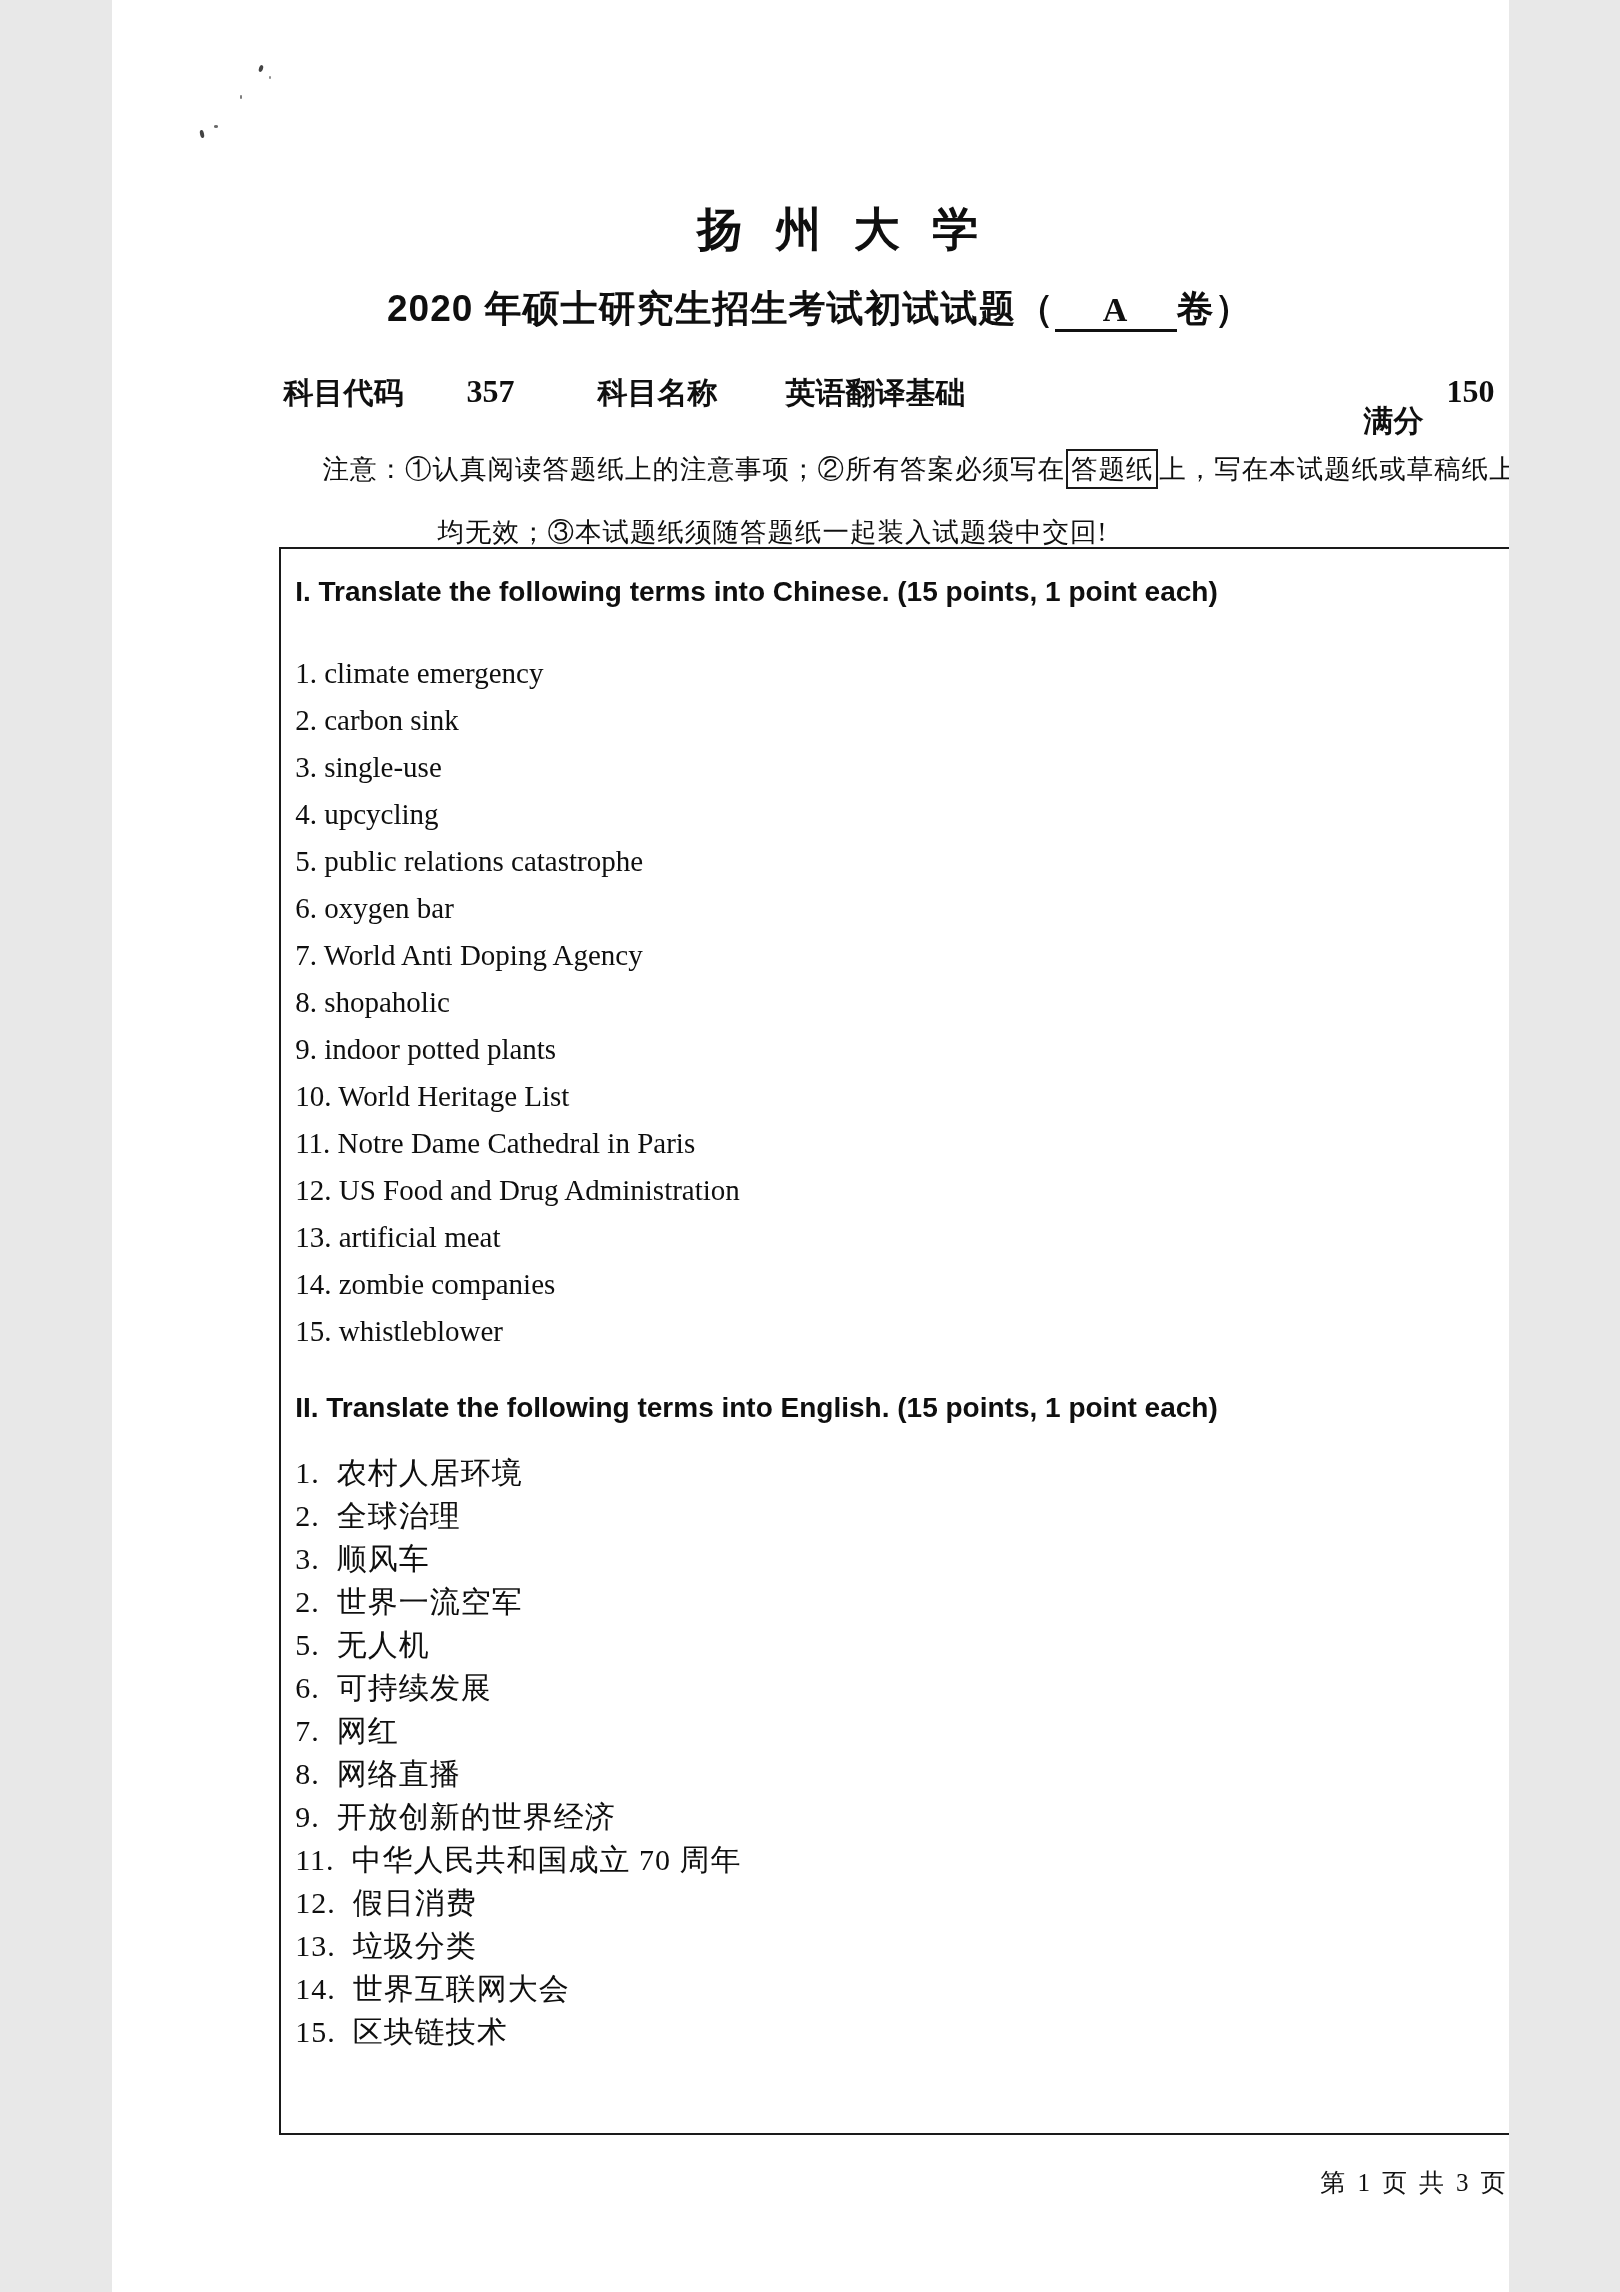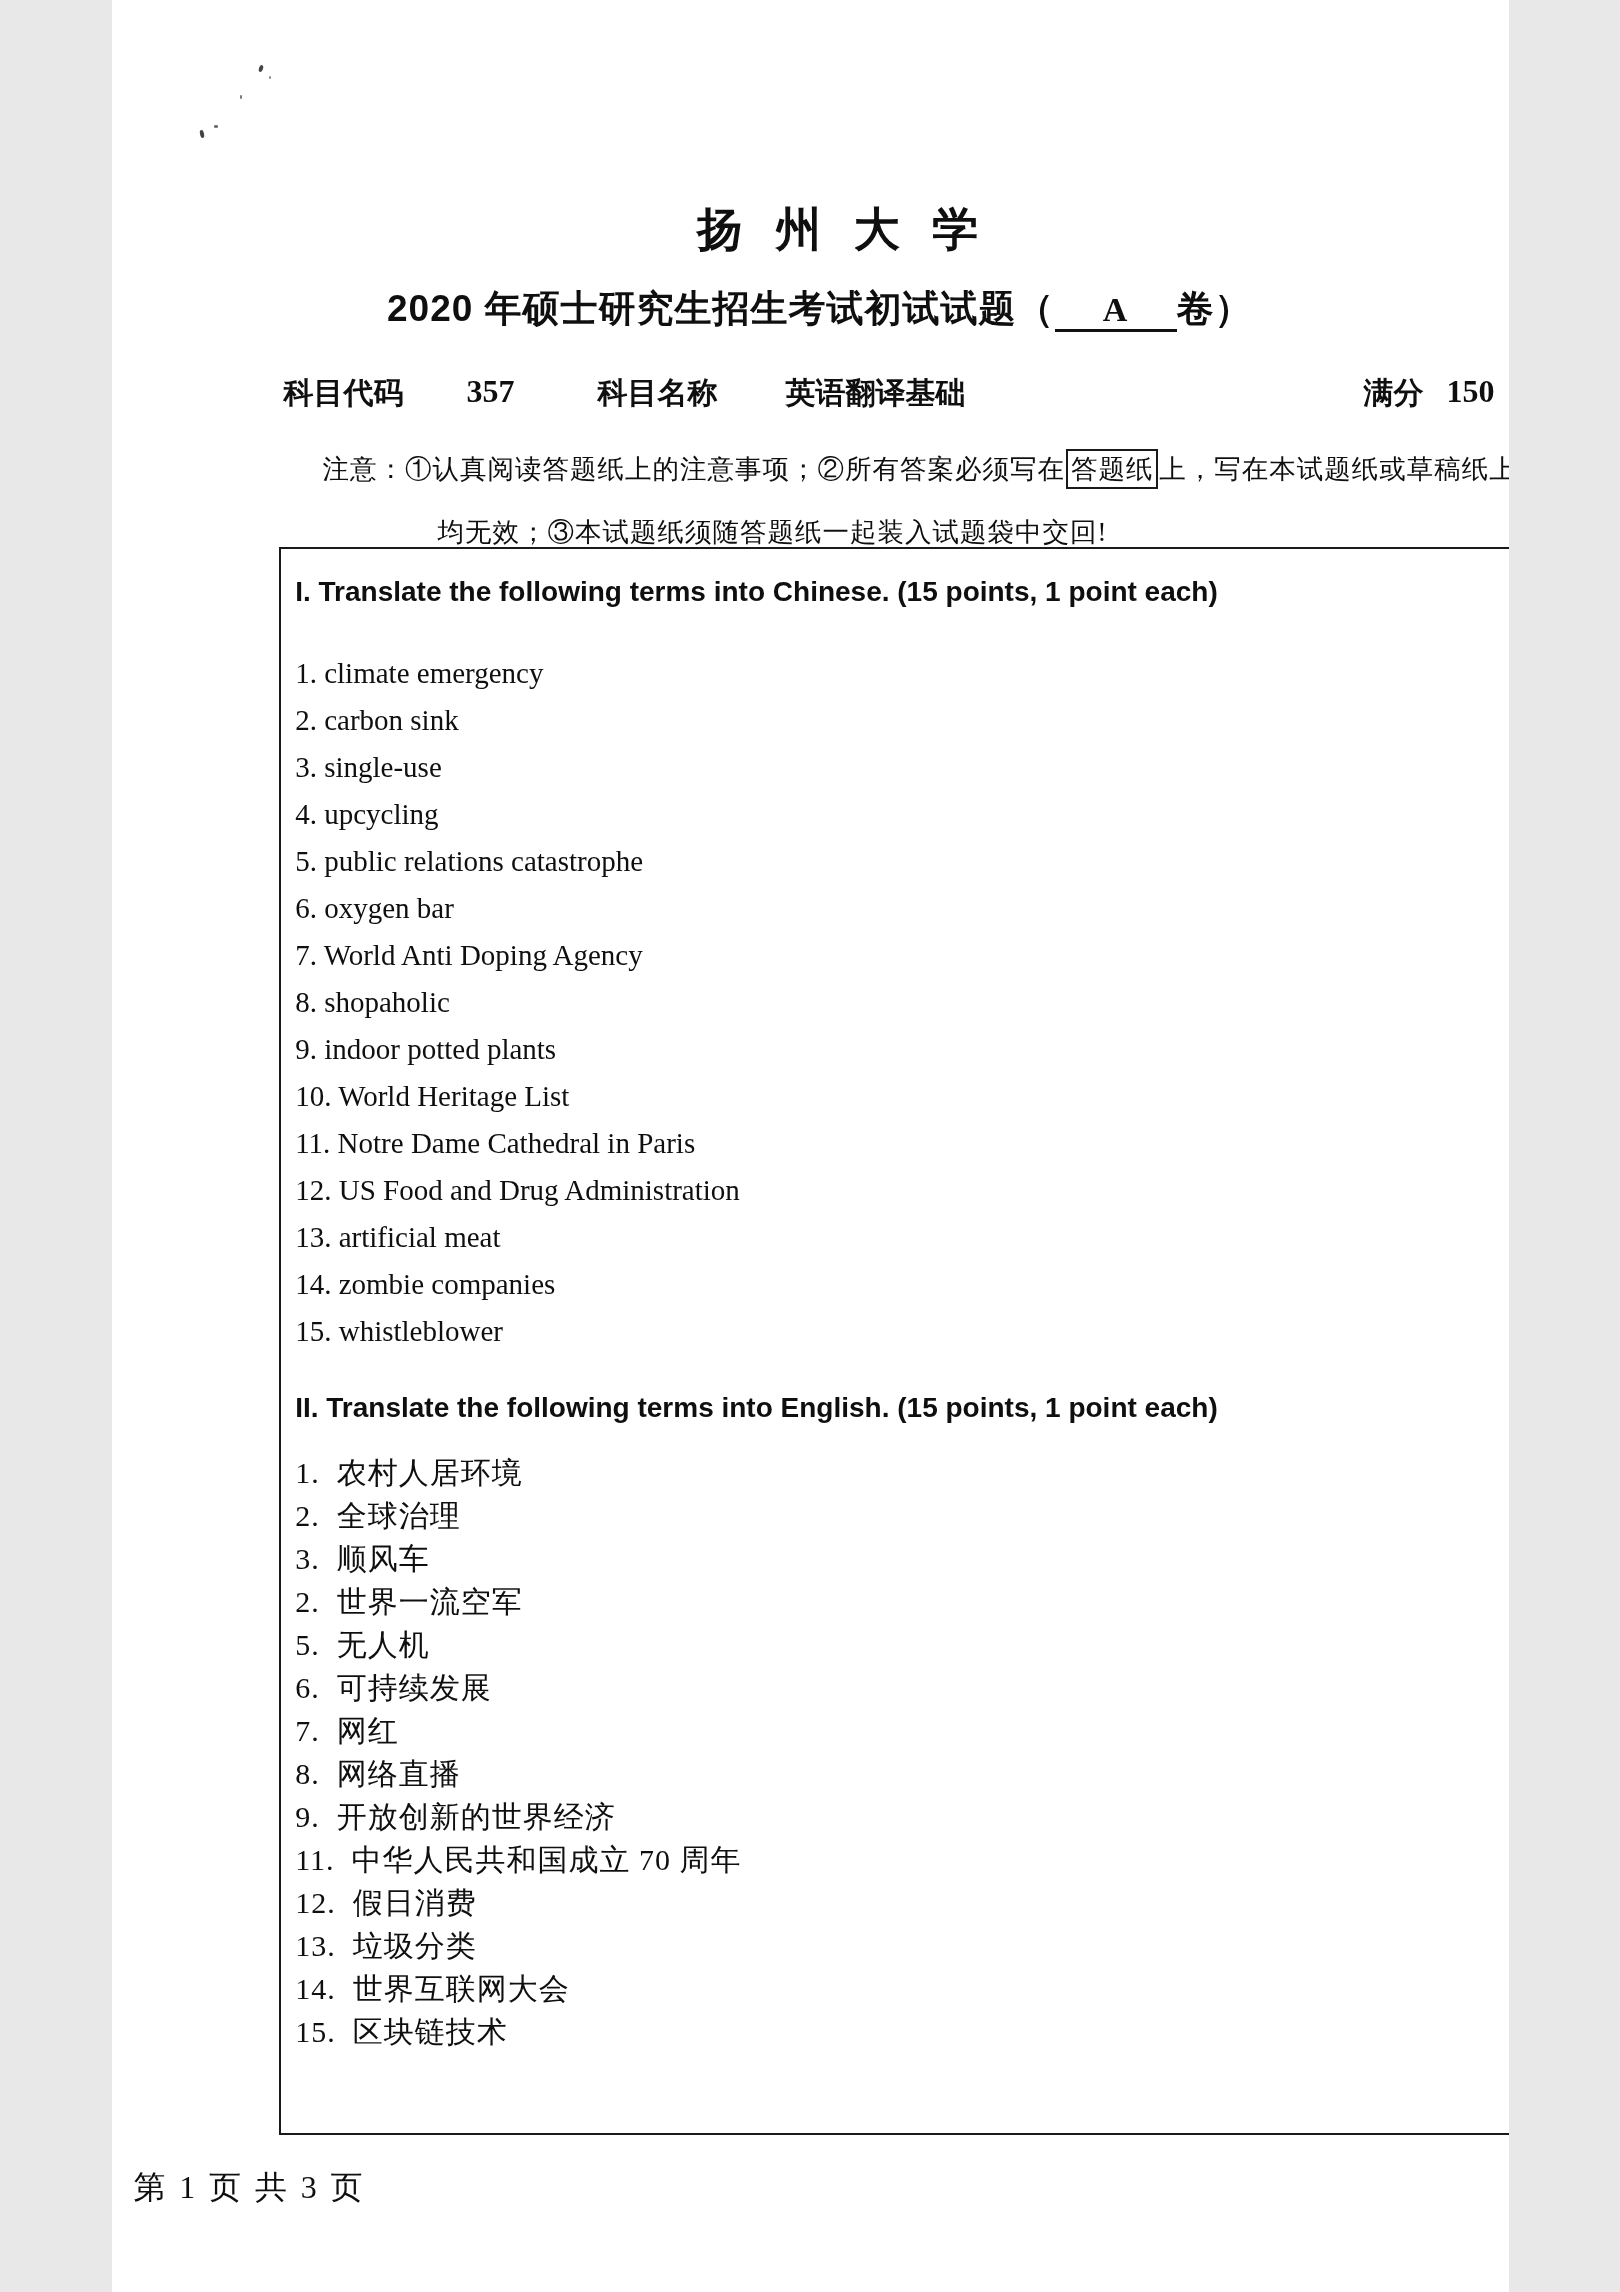--- a/index.html
+++ b/index.html
@@ -41,21 +41,21 @@
     font-size:34px; font-weight:bold; line-height:39px;
     vertical-align:baseline;
   }
   .info-row { position:absolute; left:0; top:373px; width:100%; height:41px;
     font-family:"Liberation Sans", sans-serif; font-weight:bold; font-size:30px; }
   .info-row span { position:absolute; white-space:nowrap; }
   .i-code-label  { left:172px; }
   .i-code-value  { left:355px; font-family:"Liberation Serif", serif; font-size:32px; }
   .i-name-label  { left:486px; }
   .i-name-value  { left:674px; }
-  .i-score-label { left:1252px; }
+  .i-score-label { left:1252px;margin-top:28px; }
   .i-score-value { left:1335px; font-family:"Liberation Serif", serif; font-size:32px; }
 
   .notice-line1 { position:absolute; left:211px; top:449px;
     font-size:26.5px; letter-spacing:1px; white-space:nowrap; }
   .notice-line2 { position:absolute; left:326px; top:514px;
     font-size:26.5px; letter-spacing:1px; white-space:nowrap; }
   .boxed { display:inline-block; border:2px solid #1a1a1a; padding:0 2.9px; margin:0 1px; }
 
   .main-box {
     position:absolute; left:167px; top:547px;
@@ -70,21 +70,21 @@
   #sec1-heading { top:27.4px; }
   #sec2-heading { top:843px; }
   .items { position:absolute; left:14.7px; }
   #sec1-items { top:108px; }
   #sec2-items { top:904px; }
   .item-en { height:47px; font-size:29px; white-space:pre; }
   .item-zh { height:43px; font-size:30px; white-space:pre; letter-spacing:1px; }
 
   .footer {
     position:absolute; left:0; top:2166px; width:100%;
-    text-align:left; font-size:32px; letter-spacing:2.9px;padding-left:22px;
+    text-align:right; font-size:25px; letter-spacing:2.9px;
   }
 </style>
 </head>
 <body>
 
 <div class="page">
 
   <span class="speck s1"></span>
   <span class="speck s2"></span>
   <span class="speck s3"></span>

